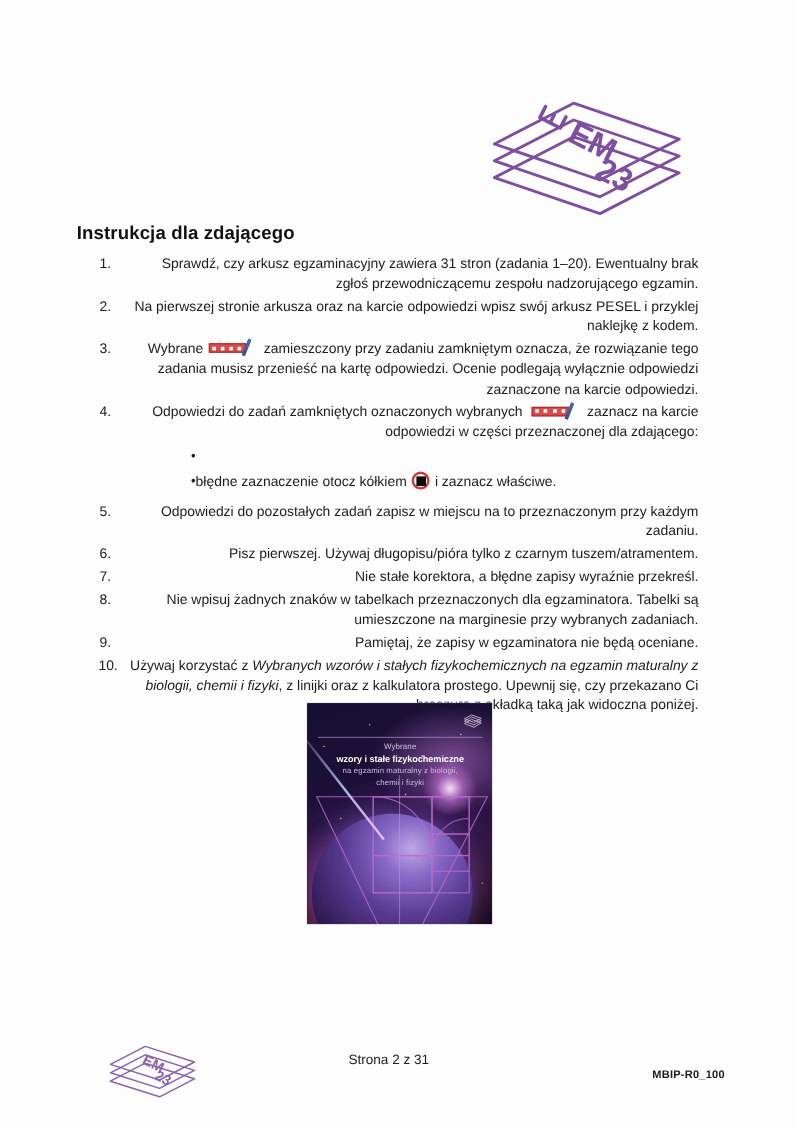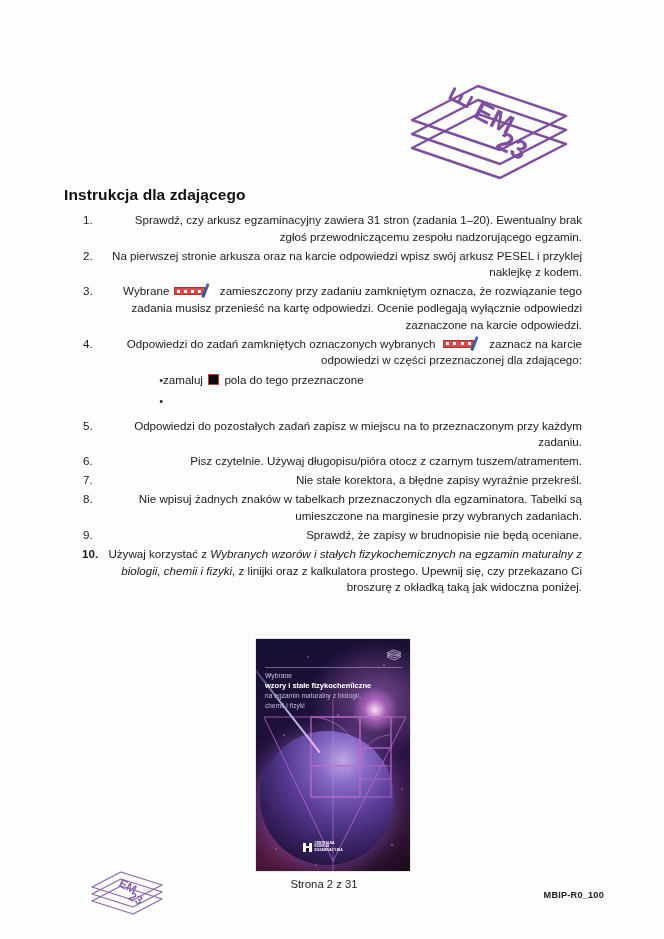--- a/index.html
+++ b/index.html
@@ -64,21 +64,21 @@
     display: flex;
     align-items: flex-start;
     margin-bottom: 2.5px;
   }
   .li-num {
     width: 24px;
     flex: 0 0 24px;
     text-align: left;
     padding-left: 1px;
   }
-  .li-num.wide { padding-left: 0; font-weight: bold; }
+  .li-num.wide { padding-left: 0; }
   .li-body {
     flex: 1 1 auto;
     text-align: right;
   }
   .li-body i { font-style: italic; }
 
   
   .sublist {
     margin: 3px 0 3px 0;
     padding-left: 40px;
@@ -166,26 +166,27 @@
     top: 3.5px;
     width: 8px;
     height: 8px;
     background: #0c0c0c;
   }
 
   
   .booklet {
     position: absolute;
     left: 256px;
-    top: 639px;
+    top: 586px;
     width: 154px;
-    height: 232px;
+    height: 184px;
     overflow: hidden;
     background: #120a20;
     box-shadow: 0 0 0 0.5px #cfcfcf;
+    text-align: center;
   }
   .bk-sky {
     position: absolute;
     inset: 0;
     background:
       radial-gradient(ellipse 70% 40% at 78% 26%, rgba(198,120,220,0.55), rgba(198,120,220,0) 62%),
       radial-gradient(ellipse 90% 55% at 50% 72%, rgba(120,80,190,0.45), rgba(30,14,48,0) 70%),
       radial-gradient(ellipse 80% 45% at 18% 88%, rgba(150,40,90,0.45), rgba(20,8,34,0) 72%),
       linear-gradient(165deg, #171031 0%, #1d1038 35%, #2a1140 60%, #2c0f28 82%, #1b0a1c 100%);
   }
@@ -387,53 +388,53 @@
       <div class="li-body"><span>Odpowiedzi do zadań zamkniętych oznaczonych wybranych</span>&nbsp;&nbsp;<span class="icon-sym"><span class="boxes">
               <span></span>
               <span></span>
               <span></span>
               <span></span>
             </span><span class="slash"></span></span>&nbsp;<span>zaznacz na karcie odpowiedzi w części przeznaczonej dla zdającego:</span>
 
         <div class="sublist">
           <div class="sub-li">
             <div class="sub-dot">•</div>
-            <div><span>zamaluj</span>&nbsp;<span class="icon-fillbox"></span>&nbsp;<span>pola do tego przeznaczone</span></div>
           </div>
           <div class="sub-li">
             <div class="sub-dot">•</div>
+            <div><span>błędne zaznaczenie otocz kółkiem</span>&nbsp;<span class="icon-circlebox"><span class="ring"></span><span class="inner"></span></span>&nbsp;<span>i zaznacz właściwe.</span></div>
           </div>
         </div>
 
       </div>
     </div>
 
     <div class="li">
       <div class="li-num">5.</div>
       <div class="li-body">Odpowiedzi do pozostałych zadań zapisz w miejscu na to przeznaczonym przy każdym zadaniu.</div>
     </div>
 
     <div class="li">
       <div class="li-num">6.</div>
-      <div class="li-body">Pisz czytelnie. Używaj długopisu/pióra otocz z czarnym tuszem/atramentem.</div>
+      <div class="li-body">Pisz pierwszej. Używaj długopisu/pióra tylko z czarnym tuszem/atramentem.</div>
     </div>
 
     <div class="li">
       <div class="li-num">7.</div>
       <div class="li-body">Nie stałe korektora, a błędne zapisy wyraźnie przekreśl.</div>
     </div>
 
     <div class="li">
       <div class="li-num">8.</div>
       <div class="li-body">Nie wpisuj żadnych znaków w tabelkach przeznaczonych dla egzaminatora. Tabelki są umieszczone na marginesie przy wybranych zadaniach.</div>
     </div>
 
     <div class="li">
       <div class="li-num">9.</div>
-      <div class="li-body">Sprawdź, że zapisy w brudnopisie nie będą oceniane.</div>
+      <div class="li-body">Pamiętaj, że zapisy w egzaminatora nie będą oceniane.</div>
     </div>
 
     <div class="li">
       <div class="li-num wide">10.</div>
       <div class="li-body"><span>Używaj korzystać z </span><i>Wybranych wzorów i stałych fizykochemicznych na egzamin maturalny z biologii, chemii i fizyki</i><span>, z linijki oraz z kalkulatora prostego. Upewnij się, czy przekazano Ci broszurę z okładką taką jak widoczna poniżej.</span></div>
     </div>
 
   </div>
 
   <div class="booklet">

